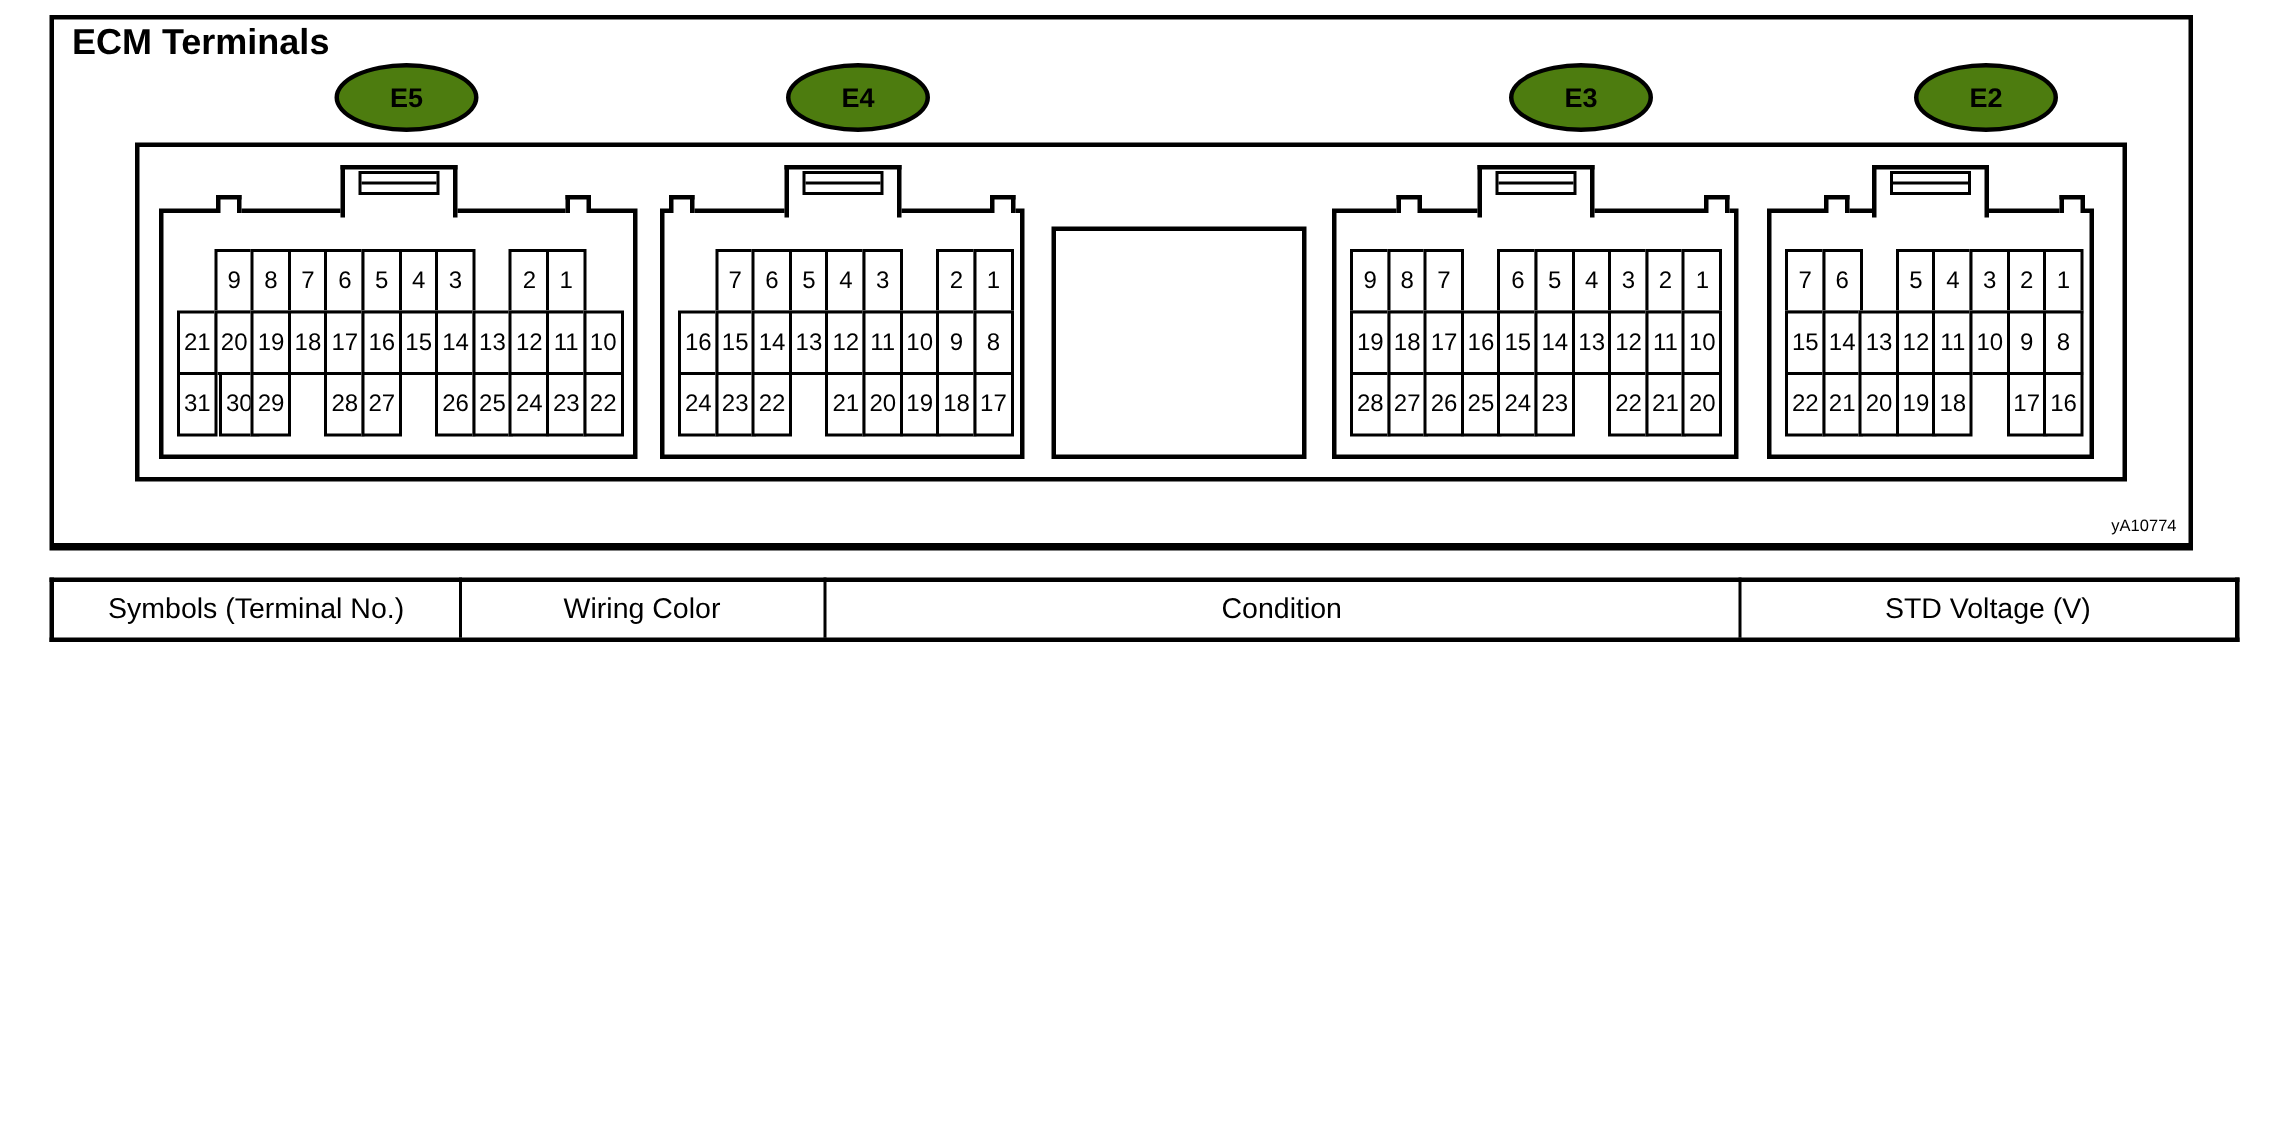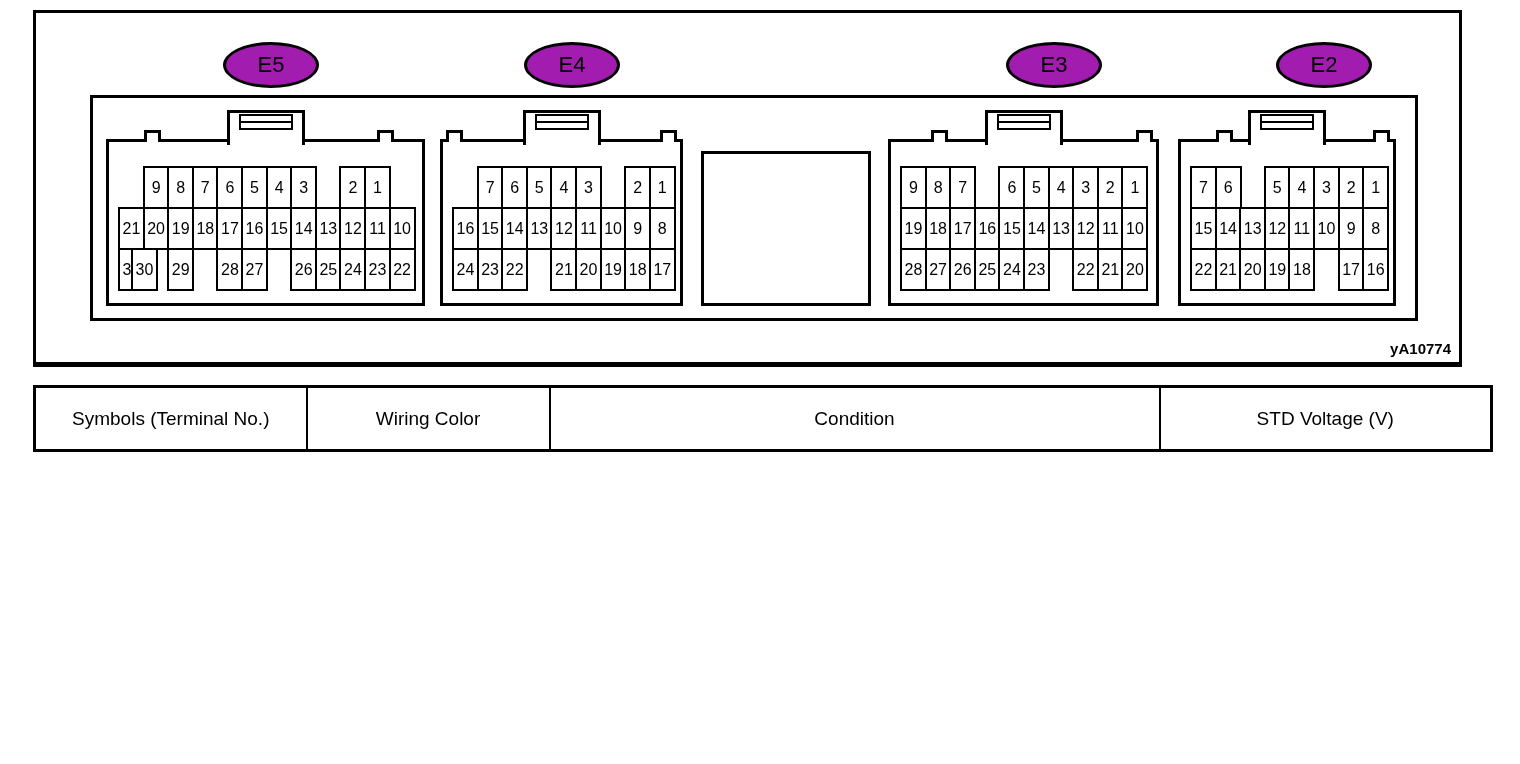--- a/index.html
+++ b/index.html
@@ -16,23 +16,23 @@
   .figure-title{
     position:absolute;left:12px;top:2px;font-size:24px;font-weight:bold;
     letter-spacing:0px;white-space:nowrap;
   }
   .inner-box{
     position:absolute;left:54px;top:82px;width:1328px;height:226px;
     border:3px solid #000;box-sizing:border-box;background:#fff;
   }
   .connector-ellipse{
     position:absolute;top:29px;width:96px;height:46px;border:3px solid #000;
-    border-radius:50%;box-sizing:border-box;background:#a21caf;
+    border-radius:50%;box-sizing:border-box;background:#4d7c0f;
     display:flex;align-items:center;justify-content:center;
-    font-size:22px;font-weight:normal;z-index:3;
+    font-size:18px;font-weight:bold;z-index:3;
   }
   .shell{
     position:absolute;border:3px solid #000;box-sizing:border-box;background:#fff;z-index:2;
   }
   .tab{
     position:absolute;top:-32px;left:50%;transform:translateX(-50%);
     width:78px;height:35px;border:3px solid #000;border-bottom:none;
     box-sizing:border-box;background:#fff;
   }
   .tab-inner{
@@ -50,48 +50,49 @@
   .pin{
     position:absolute;width:27px;height:43px;border:2px solid #000;
     box-sizing:border-box;background:#fff;display:flex;align-items:center;
     justify-content:center;font-size:16px;
   }
   .empty-connector{
     position:absolute;left:665px;top:138px;width:170px;height:155px;
     border:3px solid #000;box-sizing:border-box;background:#fff;z-index:2;
   }
   .figure-code{
-    position:absolute;right:8px;bottom:5px;font-size:15px;white-space:nowrap;font-weight:bold;
+    position:absolute;right:8px;bottom:5px;font-size:11px;white-space:nowrap;
   }
   
   table.terminal-table{
     position:absolute;left:33px;top:385px;width:1457px;
     border-collapse:collapse;table-layout:fixed;background:#fff;
   }
   table.terminal-table,.terminal-table th,.terminal-table td{
     border:2px solid #000;
   }
   table.terminal-table{border-width:3px;}
   .terminal-table th{
-    height:37px;font-size:19px;font-weight:normal;text-align:center;padding:12px;
+    height:37px;font-size:19px;font-weight:normal;text-align:center;padding:0;
   }
   .terminal-table td{
     height:74px;font-size:19px;padding:0;vertical-align:middle;
   }
   td.symbol-cell{vertical-align:top;padding:8px 10px 0 6px;}
   .symbol-line1{text-align:left;line-height:26px;}
   .symbol-line2{text-align:right;line-height:26px;}
   td.wiring-cell{text-align:center;}
   td.condition-cell{text-align:left;padding-left:12px;}
   td.voltage-cell{text-align:center;}
 </style>
 </head>
 <body>
 
 <div class="figure-box">
+  <div class="figure-title">ECM Terminals</div>
   <div class="inner-box"></div>
   <div id="connector-layer">
       <div class="connector-ellipse" style="left: 187px;">E5</div>
       <div class="shell" style="left: 70px; top: 126px; width: 319px; height: 167px;">
         <div class="tab">
           <div class="tab-inner"></div>
         </div>
         <div class="bump" style="left: 35px;"></div>
         <div class="bump" style="right: 28px;"></div>
         <div class="pin" style="left: 33.6px; top: 24px;">9</div>
@@ -109,21 +110,21 @@
         <div class="pin" style="left: 82.8px; top: 65px;">18</div>
         <div class="pin" style="left: 107.4px; top: 65px;">17</div>
         <div class="pin" style="left: 132px; top: 65px;">16</div>
         <div class="pin" style="left: 156.6px; top: 65px;">15</div>
         <div class="pin" style="left: 181.2px; top: 65px;">14</div>
         <div class="pin" style="left: 205.8px; top: 65px;">13</div>
         <div class="pin" style="left: 230.4px; top: 65px;">12</div>
         <div class="pin" style="left: 255px; top: 65px;">11</div>
         <div class="pin" style="left: 279.6px; top: 65px;">10</div>
         <div class="pin" style="left: 9px; top: 106px;">31</div>
-        <div class="pin" style="left: 22px; top: 106px;">30</div>
+        <div class="pin" style="left: 37px; top: 106px;">30</div>
         <div class="pin" style="left: 58.2px; top: 106px;">29</div>
         <div class="pin" style="left: 107.4px; top: 106px;">28</div>
         <div class="pin" style="left: 132px; top: 106px;">27</div>
         <div class="pin" style="left: 181.2px; top: 106px;">26</div>
         <div class="pin" style="left: 205.8px; top: 106px;">25</div>
         <div class="pin" style="left: 230.4px; top: 106px;">24</div>
         <div class="pin" style="left: 255px; top: 106px;">23</div>
         <div class="pin" style="left: 279.6px; top: 106px;">22</div>
       </div>
       <div class="connector-ellipse" style="left: 488px;">E4</div>

